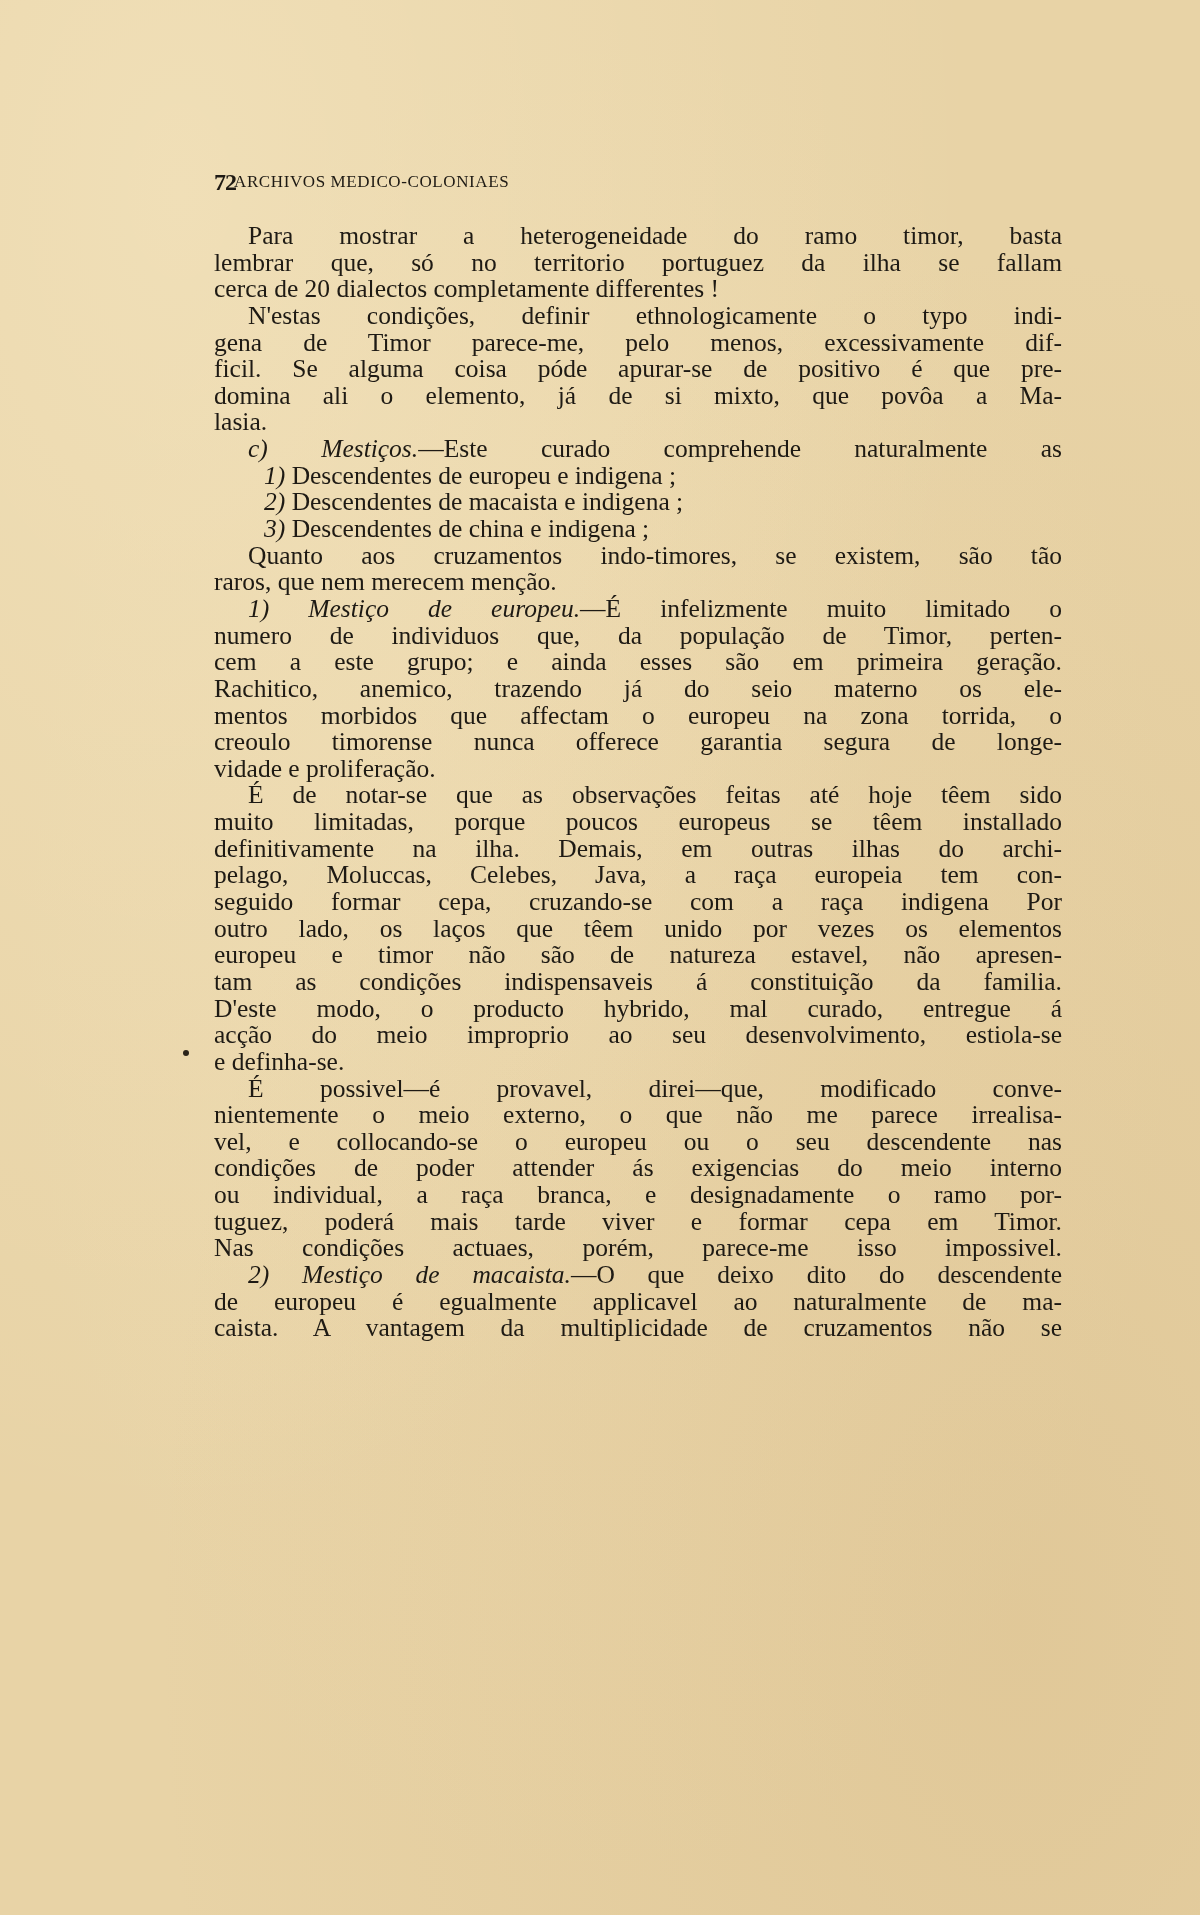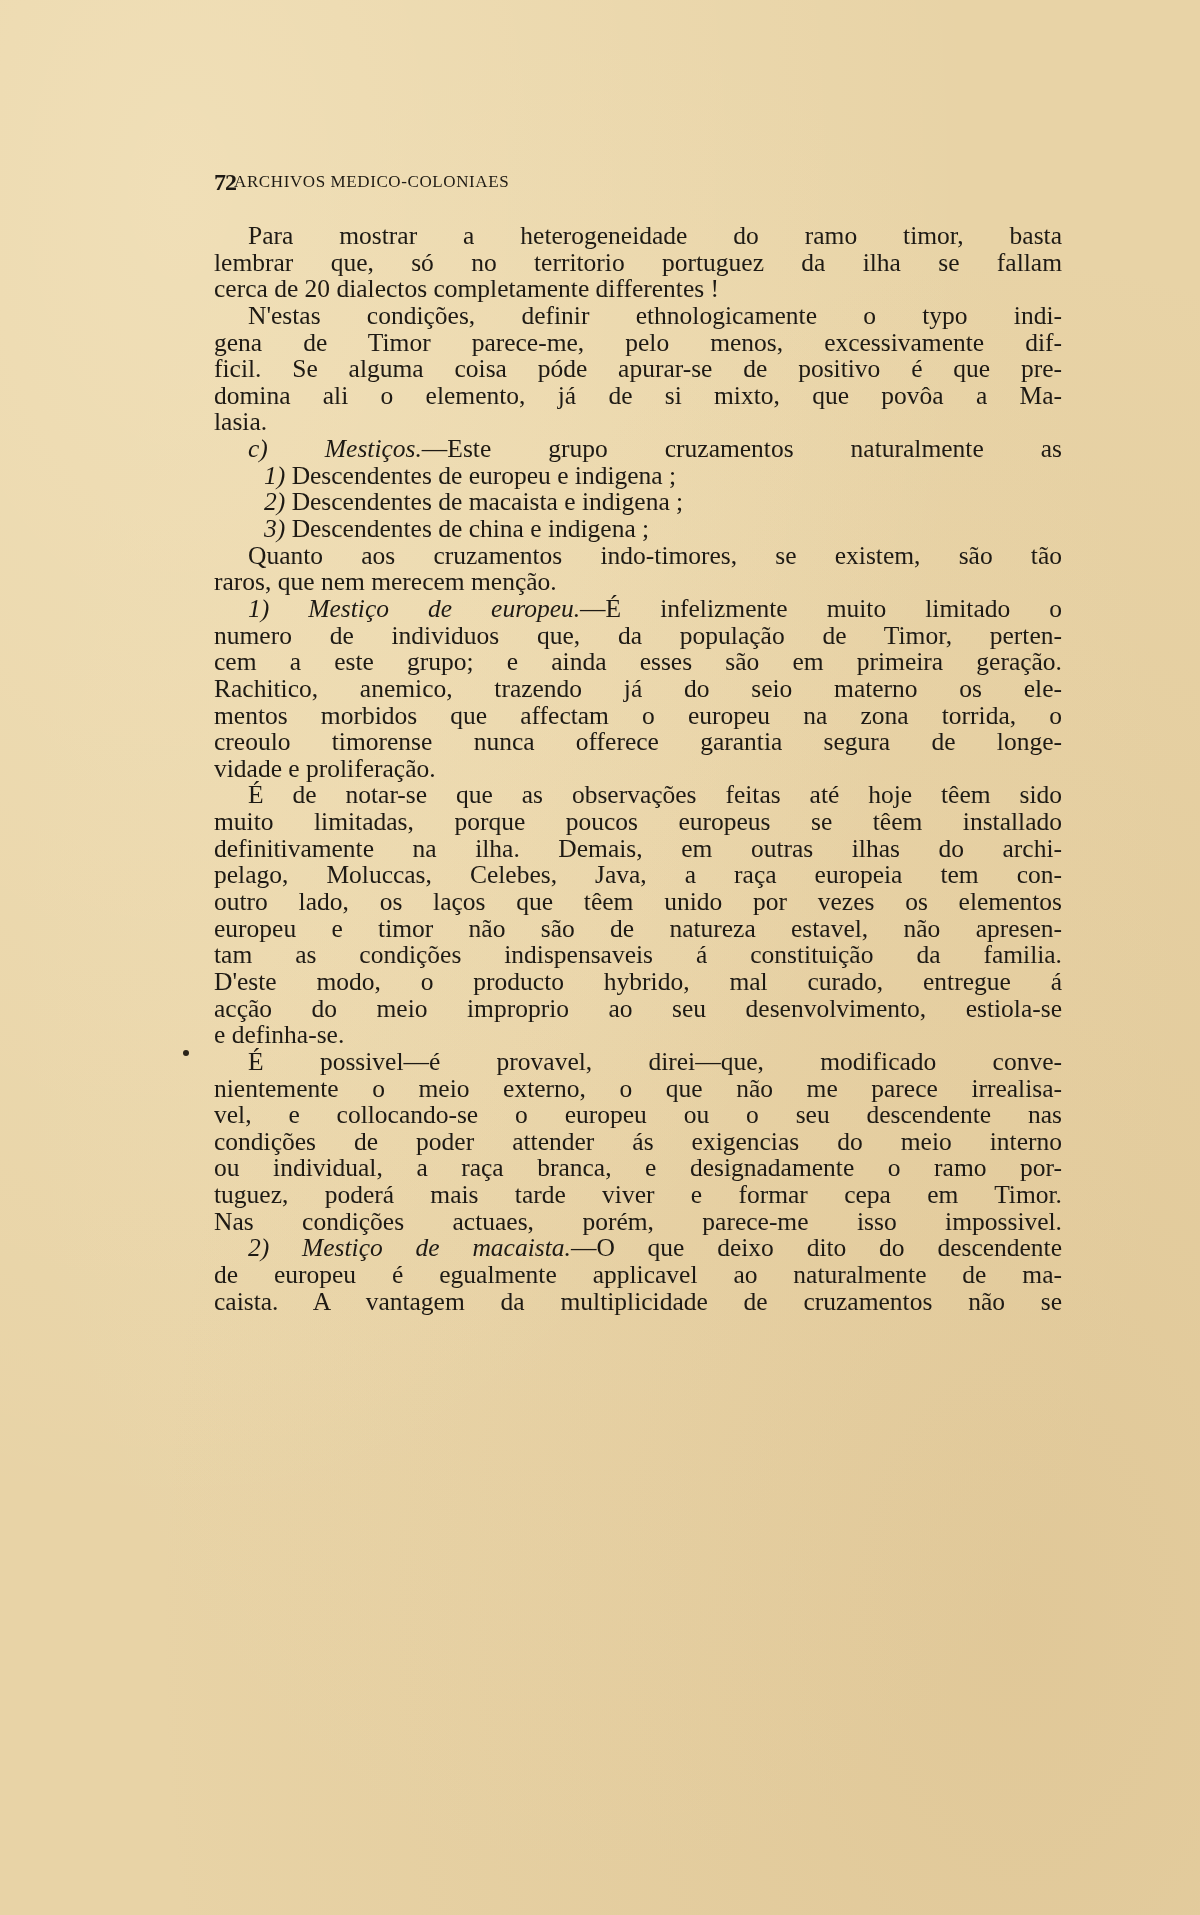--- a/index.html
+++ b/index.html
@@ -53,37 +53,38 @@
 
   <div class="body-text" id="body-text">
       <span class="line indent"><span>Para mostrar a heterogeneidade do ramo timor, basta</span></span>
       <span class="line"><span>lembrar que, só no territorio portuguez da ilha se fallam</span></span>
       <span class="line last"><span>cerca de 20 dialectos completamente differentes !</span></span>
       <span class="line indent"><span>N'estas condições, definir ethnologicamente o typo indi-</span></span>
       <span class="line"><span>gena de Timor parece-me, pelo menos, excessivamente dif-</span></span>
       <span class="line"><span>ficil. Se alguma coisa póde apurar-se de positivo é que pre-</span></span>
       <span class="line"><span>domina ali o elemento, já de si mixto, que povôa a Ma-</span></span>
       <span class="line last"><span>lasia.</span></span>
-      <span class="line indent"><span class="it">c) Mestiços.</span><span>—Este grupo cruzamentos naturalmente as</span></span>
+      <span class="line indent"><span class="it">c) Mestiços.</span><span>—Este curado comprehende naturalmente as</span></span>
       <span class="line list"><span class="it">1)</span><span> Descendentes de europeu e indigena ;</span></span>
       <span class="line list"><span class="it">2)</span><span> Descendentes de macaista e indigena ;</span></span>
       <span class="line list"><span class="it">3)</span><span> Descendentes de china e indigena ;</span></span>
       <span class="line indent"><span>Quanto aos cruzamentos indo-timores, se existem, são tão</span></span>
       <span class="line last"><span>raros, que nem merecem menção.</span></span>
       <span class="line indent"><span class="it">1) Mestiço de europeu.</span><span>—É infelizmente muito limitado o</span></span>
       <span class="line"><span>numero de individuos que, da população de Timor, perten-</span></span>
       <span class="line"><span>cem a este grupo; e ainda esses são em primeira geração.</span></span>
       <span class="line"><span>Rachitico, anemico, trazendo já do seio materno os ele-</span></span>
       <span class="line"><span>mentos morbidos que affectam o europeu na zona torrida, o</span></span>
       <span class="line"><span>creoulo timorense nunca offerece garantia segura de longe-</span></span>
       <span class="line last"><span>vidade e proliferação.</span></span>
       <span class="line indent"><span>É de notar-se que as observações feitas até hoje têem sido</span></span>
       <span class="line"><span>muito limitadas, porque poucos europeus se têem installado</span></span>
       <span class="line"><span>definitivamente na ilha. Demais, em outras ilhas do archi-</span></span>
       <span class="line"><span>pelago, Moluccas, Celebes, Java, a raça europeia tem con-</span></span>
+      <span class="line"><span>seguido formar cepa, cruzando-se com a raça indigena Por</span></span>
       <span class="line"><span>outro lado, os laços que têem unido por vezes os elementos</span></span>
       <span class="line"><span>europeu e timor não são de natureza estavel, não apresen-</span></span>
       <span class="line"><span>tam as condições indispensaveis á constituição da familia.</span></span>
       <span class="line"><span>D'este modo, o producto hybrido, mal curado, entregue á</span></span>
       <span class="line"><span>acção do meio improprio ao seu desenvolvimento, estiola-se</span></span>
       <span class="line last"><span>e definha-se.</span></span>
       <span class="line indent"><span>É possivel—é provavel, direi—que, modificado conve-</span></span>
       <span class="line"><span>nientemente o meio externo, o que não me parece irrealisa-</span></span>
       <span class="line"><span>vel, e collocando-se o europeu ou o seu descendente nas</span></span>
       <span class="line"><span>condições de poder attender ás exigencias do meio interno</span></span>

